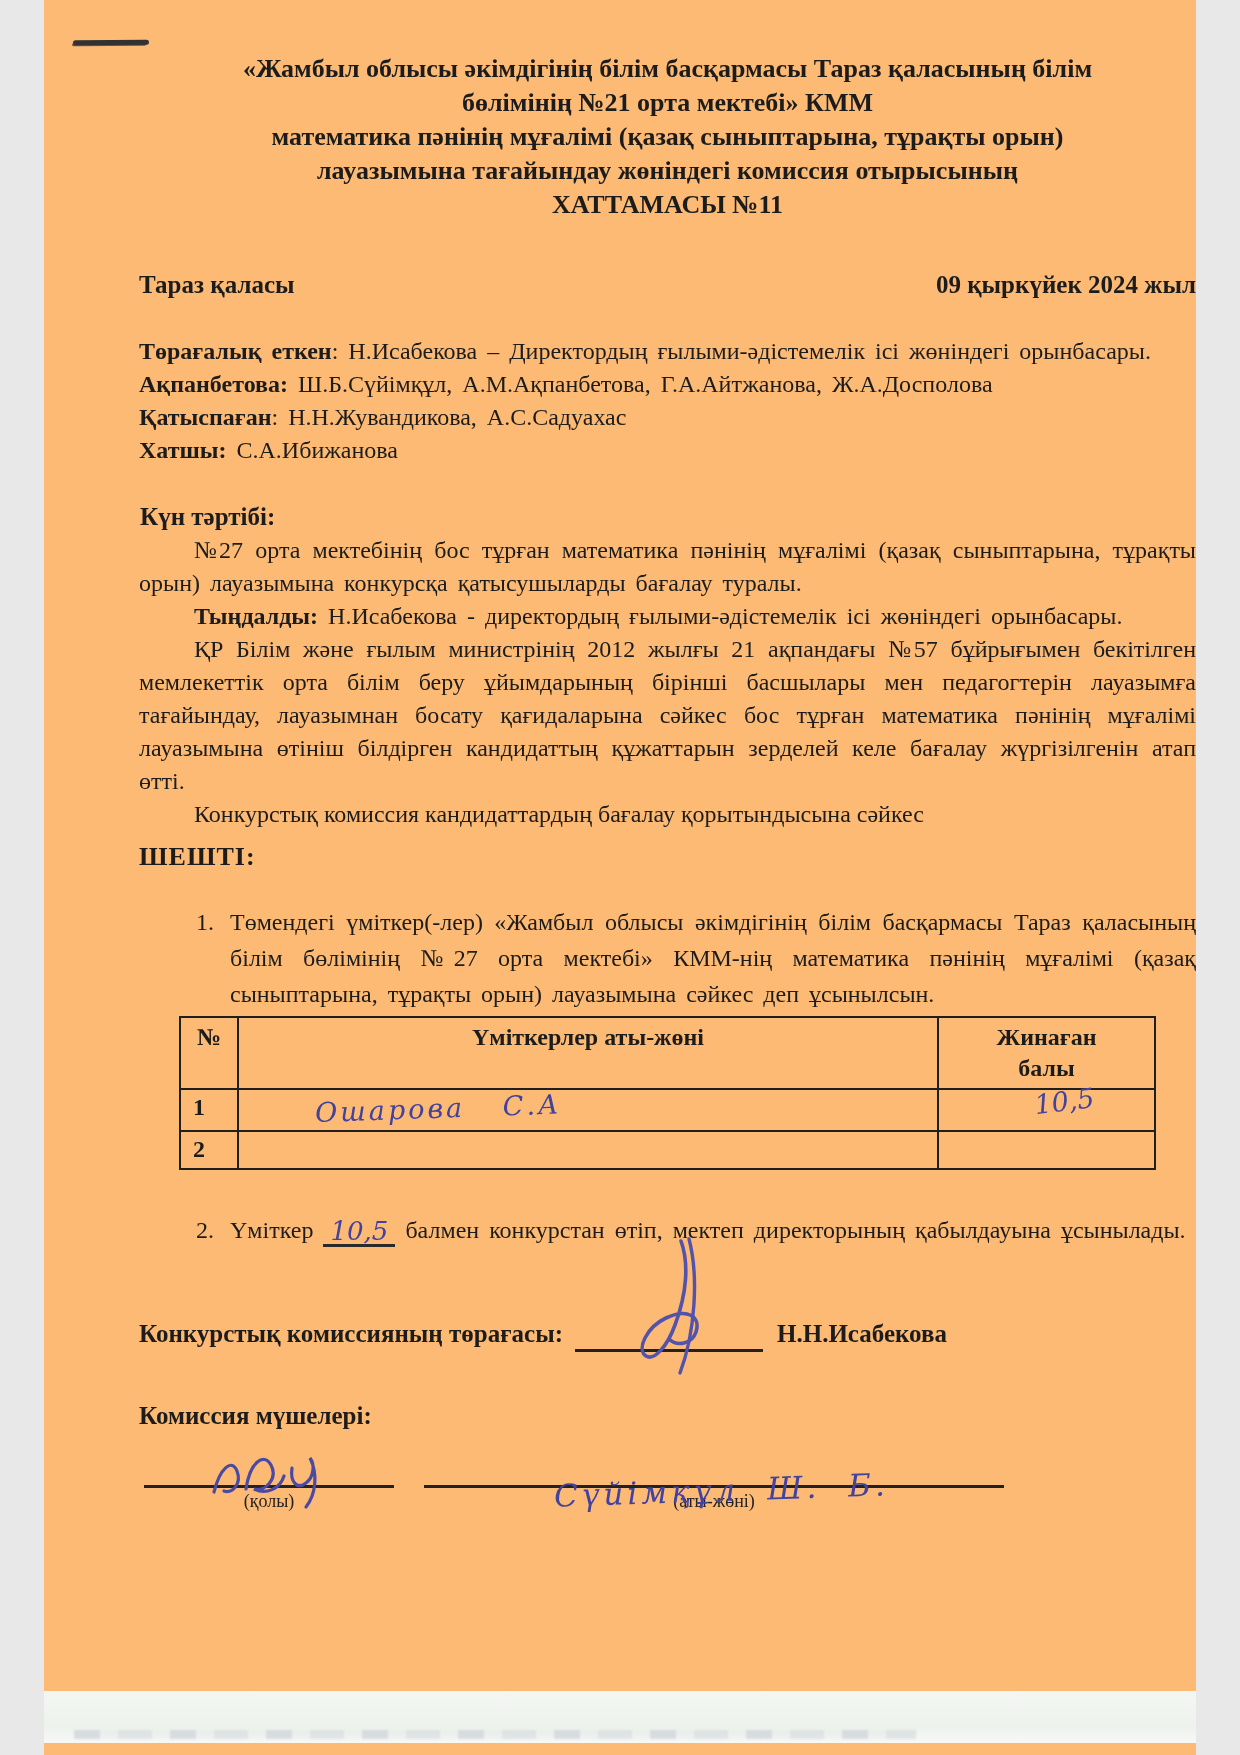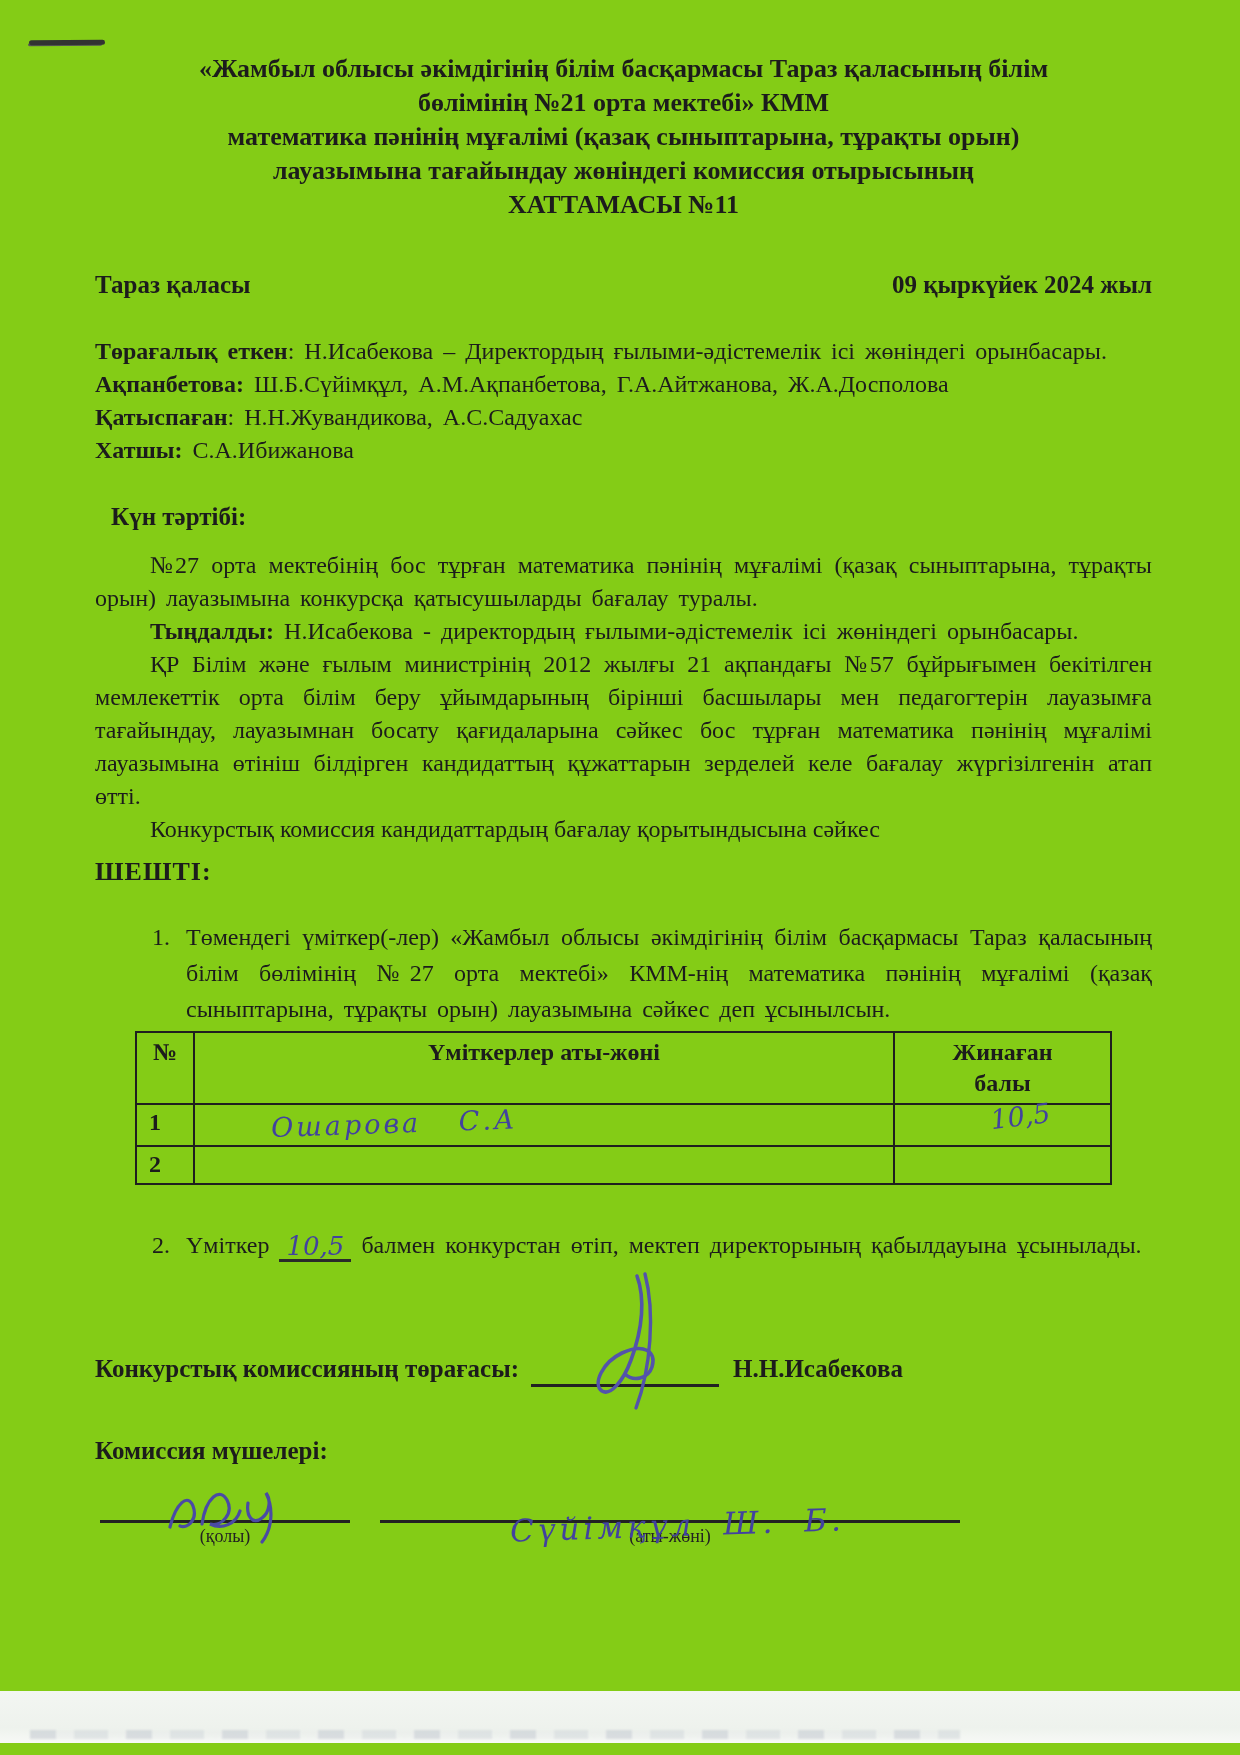--- a/index.html
+++ b/index.html
@@ -1,20 +1,20 @@
 <!DOCTYPE html>
 <html><head>
 <meta charset="utf-8">
 <style>
   html,body { margin:0; padding:0; background:#e8e8e8; }
   .page {
     position:relative;
-    width:1240px; height:1755px;
+    width:1152px; height:1755px;
     margin:0 auto;
-    background:#84cc16;
+    background:#fdba74;
     font-family:"Liberation Serif", serif;
     color:#1c1c1c;
     overflow:hidden;
   }
   .content {
     position:absolute; left:95px; top:0; width:1057px;
   }
   .b { font-weight:bold; }
   .doc-title {
     margin-top:52px;
@@ -27,21 +27,21 @@
     margin-top:46px;
     display:flex; justify-content:space-between; align-items:baseline;
     font-weight:bold; font-size:25px; line-height:33px;
   }
   .body-text { font-size:24px; line-height:33px; }
   .just { text-align:justify; word-spacing:4px; }
   .participants { margin-top:34px; }
   .participants p, .agenda p { margin:0; }
   .indent { text-indent:55px; }
   .section-heading {
-    margin:16px; margin-top:33px;
+    margin:1px; margin-top:33px;
     font-weight:bold; font-size:25px; line-height:33px;
   }
   .decided-heading {
     margin:0; margin-top:9px;
     font-weight:bold; font-size:26px; line-height:34px;
     letter-spacing:1px;
   }
   .decisions { margin-top:30px; }
   .dec-item { display:flex; font-size:24px; line-height:36px; margin:0; }
   .dec-num { width:34px; margin-left:57px; flex:none; }
@@ -94,21 +94,21 @@
     display:inline-block;
     min-width:72px;
     text-align:center;
     border-bottom:3px solid #2a2a2a;
     font-size:26px;
     line-height:26px;
     transform:translateY(2px);
   }
   
   .chair-row {
-    margin-top:85px;
+    margin-top:65px;
     display:flex; align-items:flex-end; gap:8px;
     font-size:25px; line-height:37px;text-align:center;
   }
   .chair-line {
     position:relative;
     width:188px; height:36px; flex:none;
     border-bottom:3px solid #222;
     margin-left:4px;
   }
   .chair-sign-svg {

